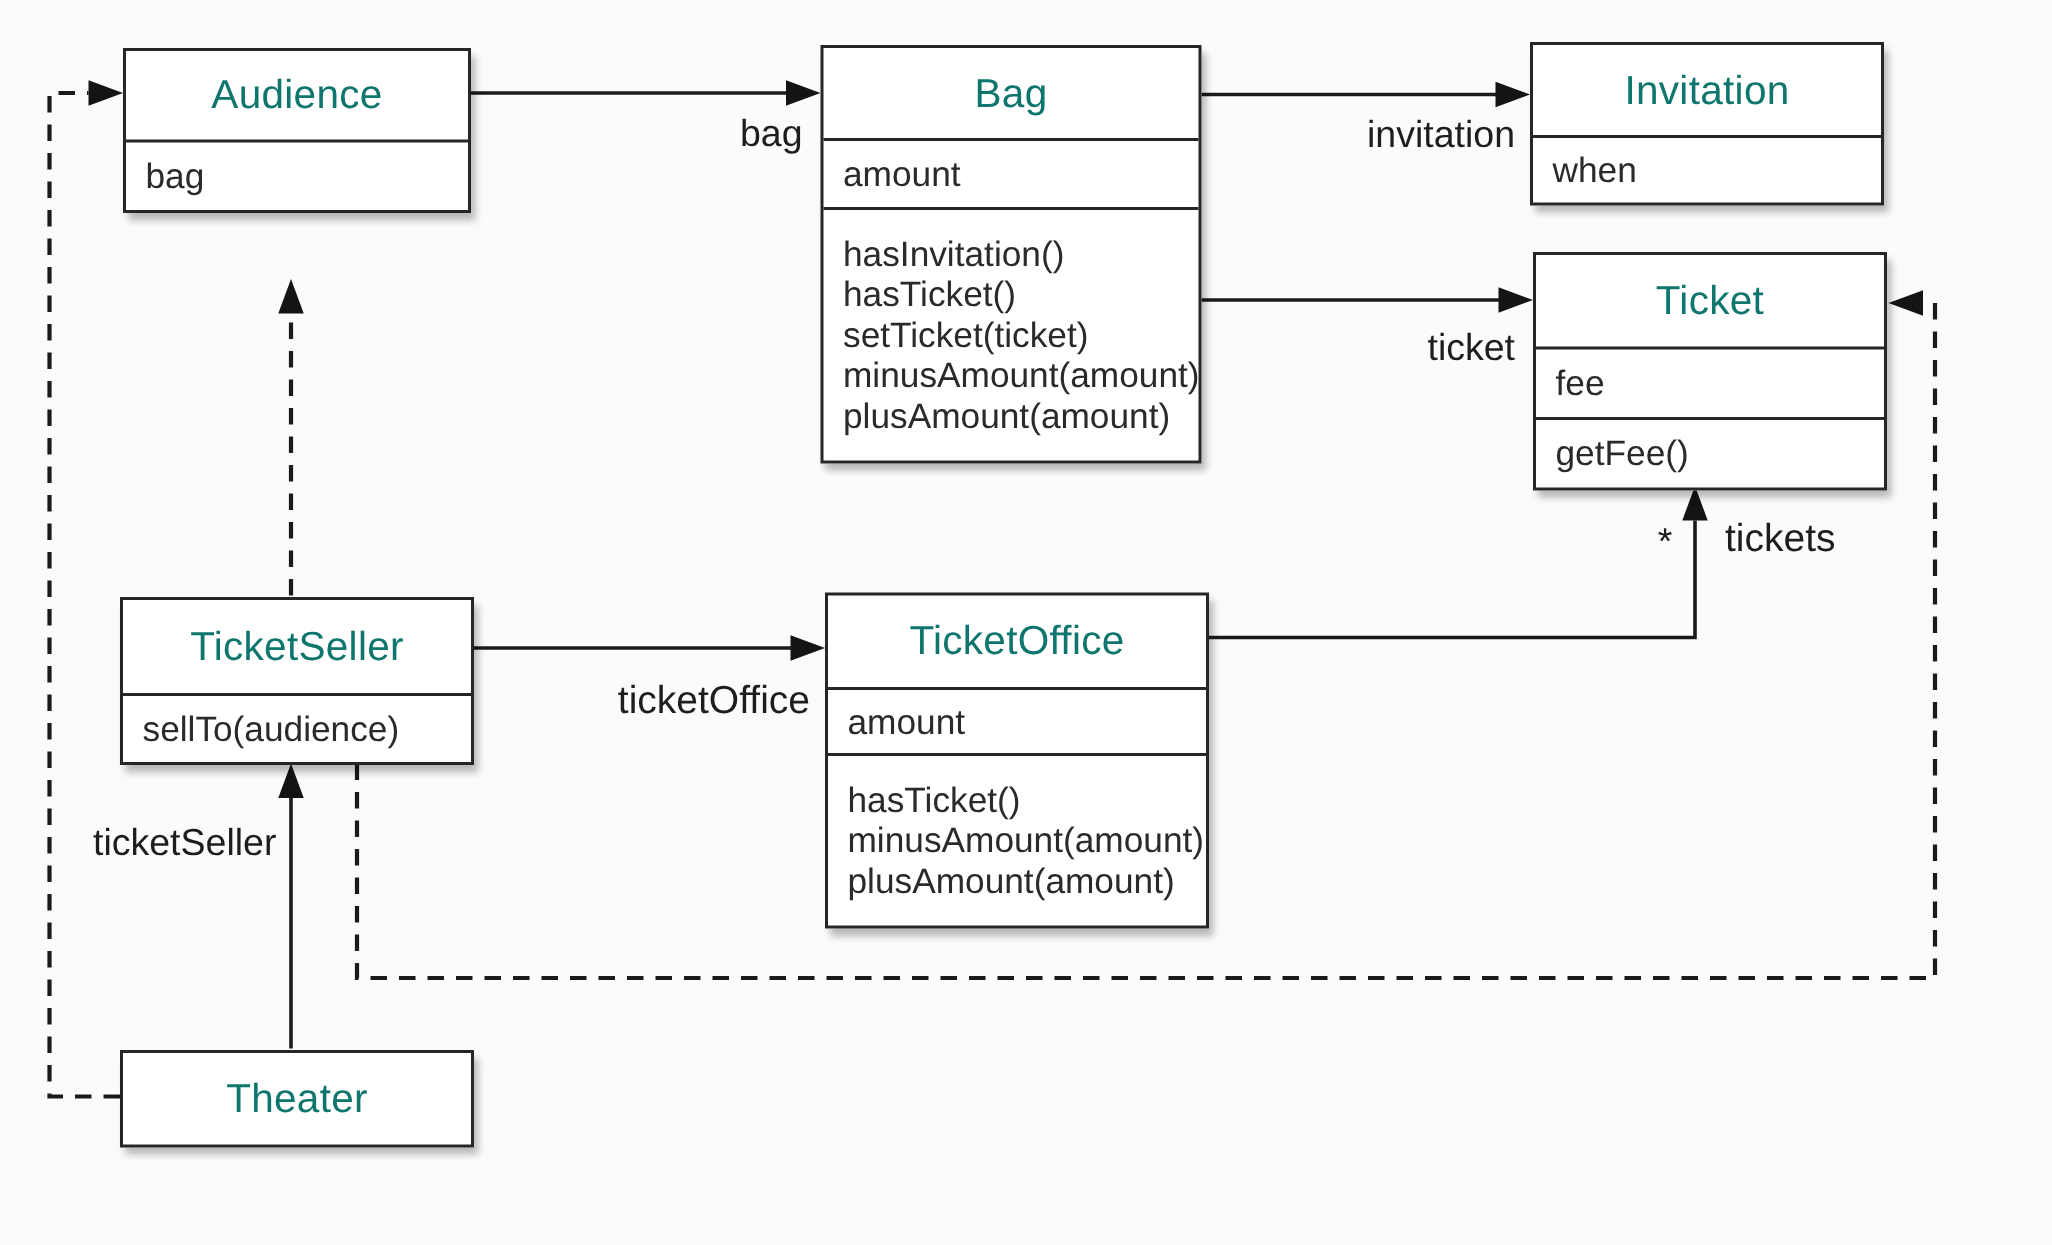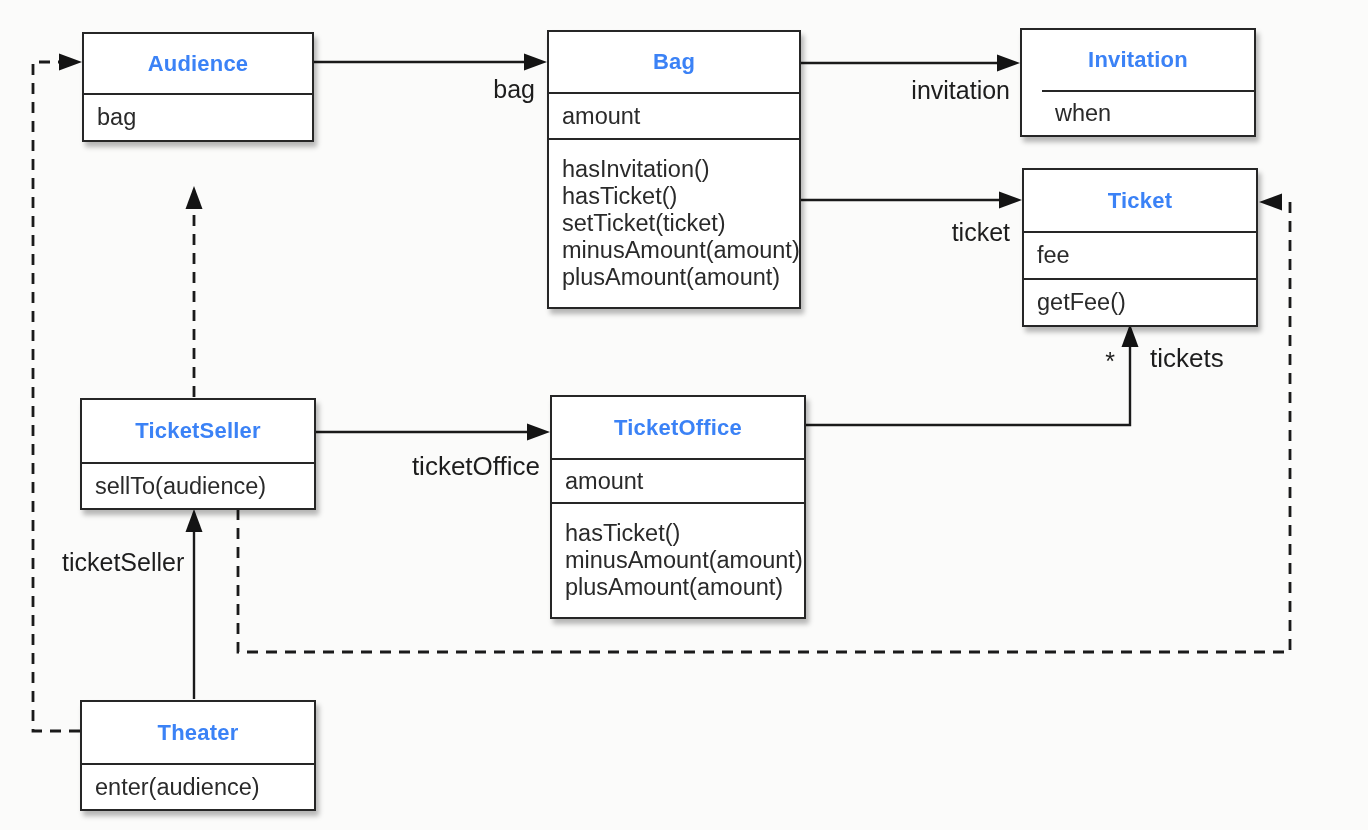--- a/index.html
+++ b/index.html
@@ -18,42 +18,42 @@
 
   .box{
     position:absolute;z-index:2;
     background:#ffffff;
     border:2.5px solid #262626;
     box-shadow:3px 5px 5px rgba(0,0,0,0.28);
     box-sizing:content-box;
   }
   .title{
     display:flex;align-items:center;justify-content:center;
-    font-weight:700;font-size:22px;letter-spacing:0.2px;color:#3b82f6;
+    font-weight:400;font-size:27px;letter-spacing:0.2px;color:#0f766e;
   }
   .comp{border-top:2.5px solid #262626;}
   .row{
     display:flex;align-items:center;
     font-size:23.5px;padding:0 13px;color:#2a2a2a;
   }
   .multirow{
     padding:16px 13px;font-size:23.5px;line-height:27px;color:#2a2a2a;
   }
 
   #box-audience{left:82px;top:32px;width:228px;}
   #box-audience .title{height:59px;}
   #box-audience .row{height:45px;}
 
   #box-bag{left:547px;top:30px;width:250px;}
   #box-bag .title{height:60px;}
   #box-bag .row{height:44px;}
 
   #box-invitation{left:1020px;top:28px;width:232px;}
   #box-invitation .title{height:60px;}
-  #box-invitation .row{height:43px;margin-left:20px;}
+  #box-invitation .row{height:43px;}
 
   #box-ticket{left:1022px;top:168px;width:232px;}
   #box-ticket .title{height:61px;}
   #box-ticket .row{height:45px;}
 
   #box-ticketseller{left:80px;top:398px;width:232px;}
   #box-ticketseller .title{height:62px;}
   #box-ticketseller .row{height:44px;}
 
   #box-ticketoffice{left:550px;top:395px;width:252px;}
@@ -167,21 +167,20 @@
     <div class="comp row">amount</div>
     <div class="comp multirow">
       <div>hasTicket()</div>
       <div>minusAmount(amount)</div>
       <div>plusAmount(amount)</div>
     </div>
   </div>
 
   <div class="box" id="box-theater">
     <div class="title">Theater</div>
-    <div class="comp row">enter(audience)</div>
   </div>
 
   <div class="edge-label" id="lbl-bag">bag</div>
   <div class="edge-label" id="lbl-invitation">invitation</div>
   <div class="edge-label" id="lbl-ticket">ticket</div>
   <div class="edge-label" id="lbl-ticketoffice">ticketOffice</div>
   <div class="edge-label" id="lbl-ticketseller">ticketSeller</div>
   <div class="edge-label" id="lbl-tickets">tickets</div>
   <div class="edge-label" id="lbl-star">*</div>
 

